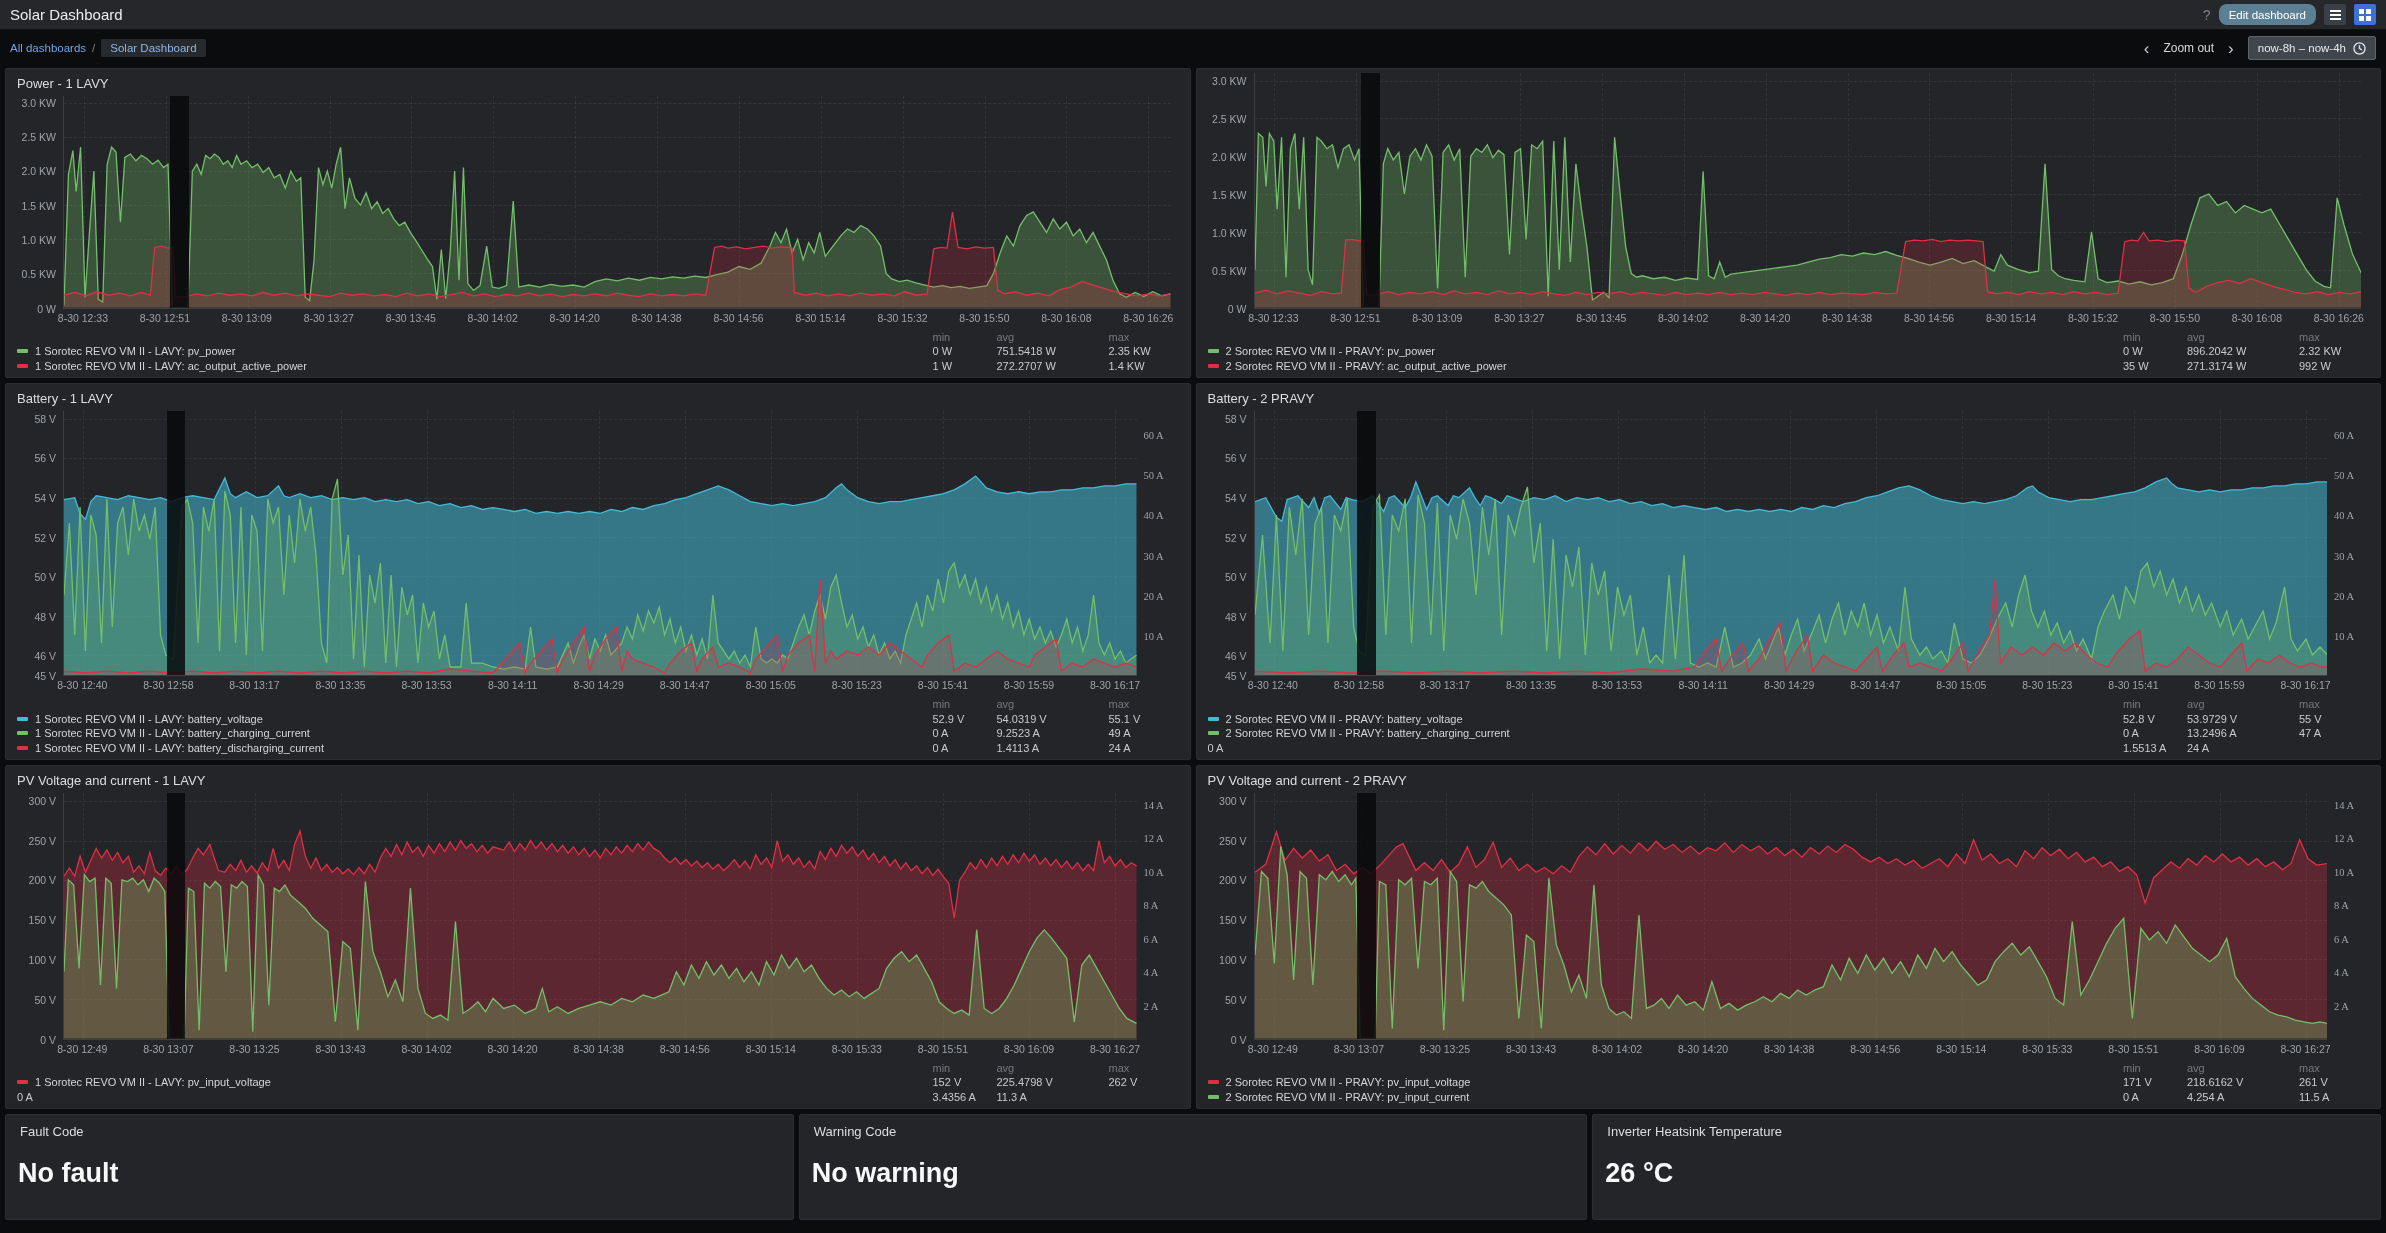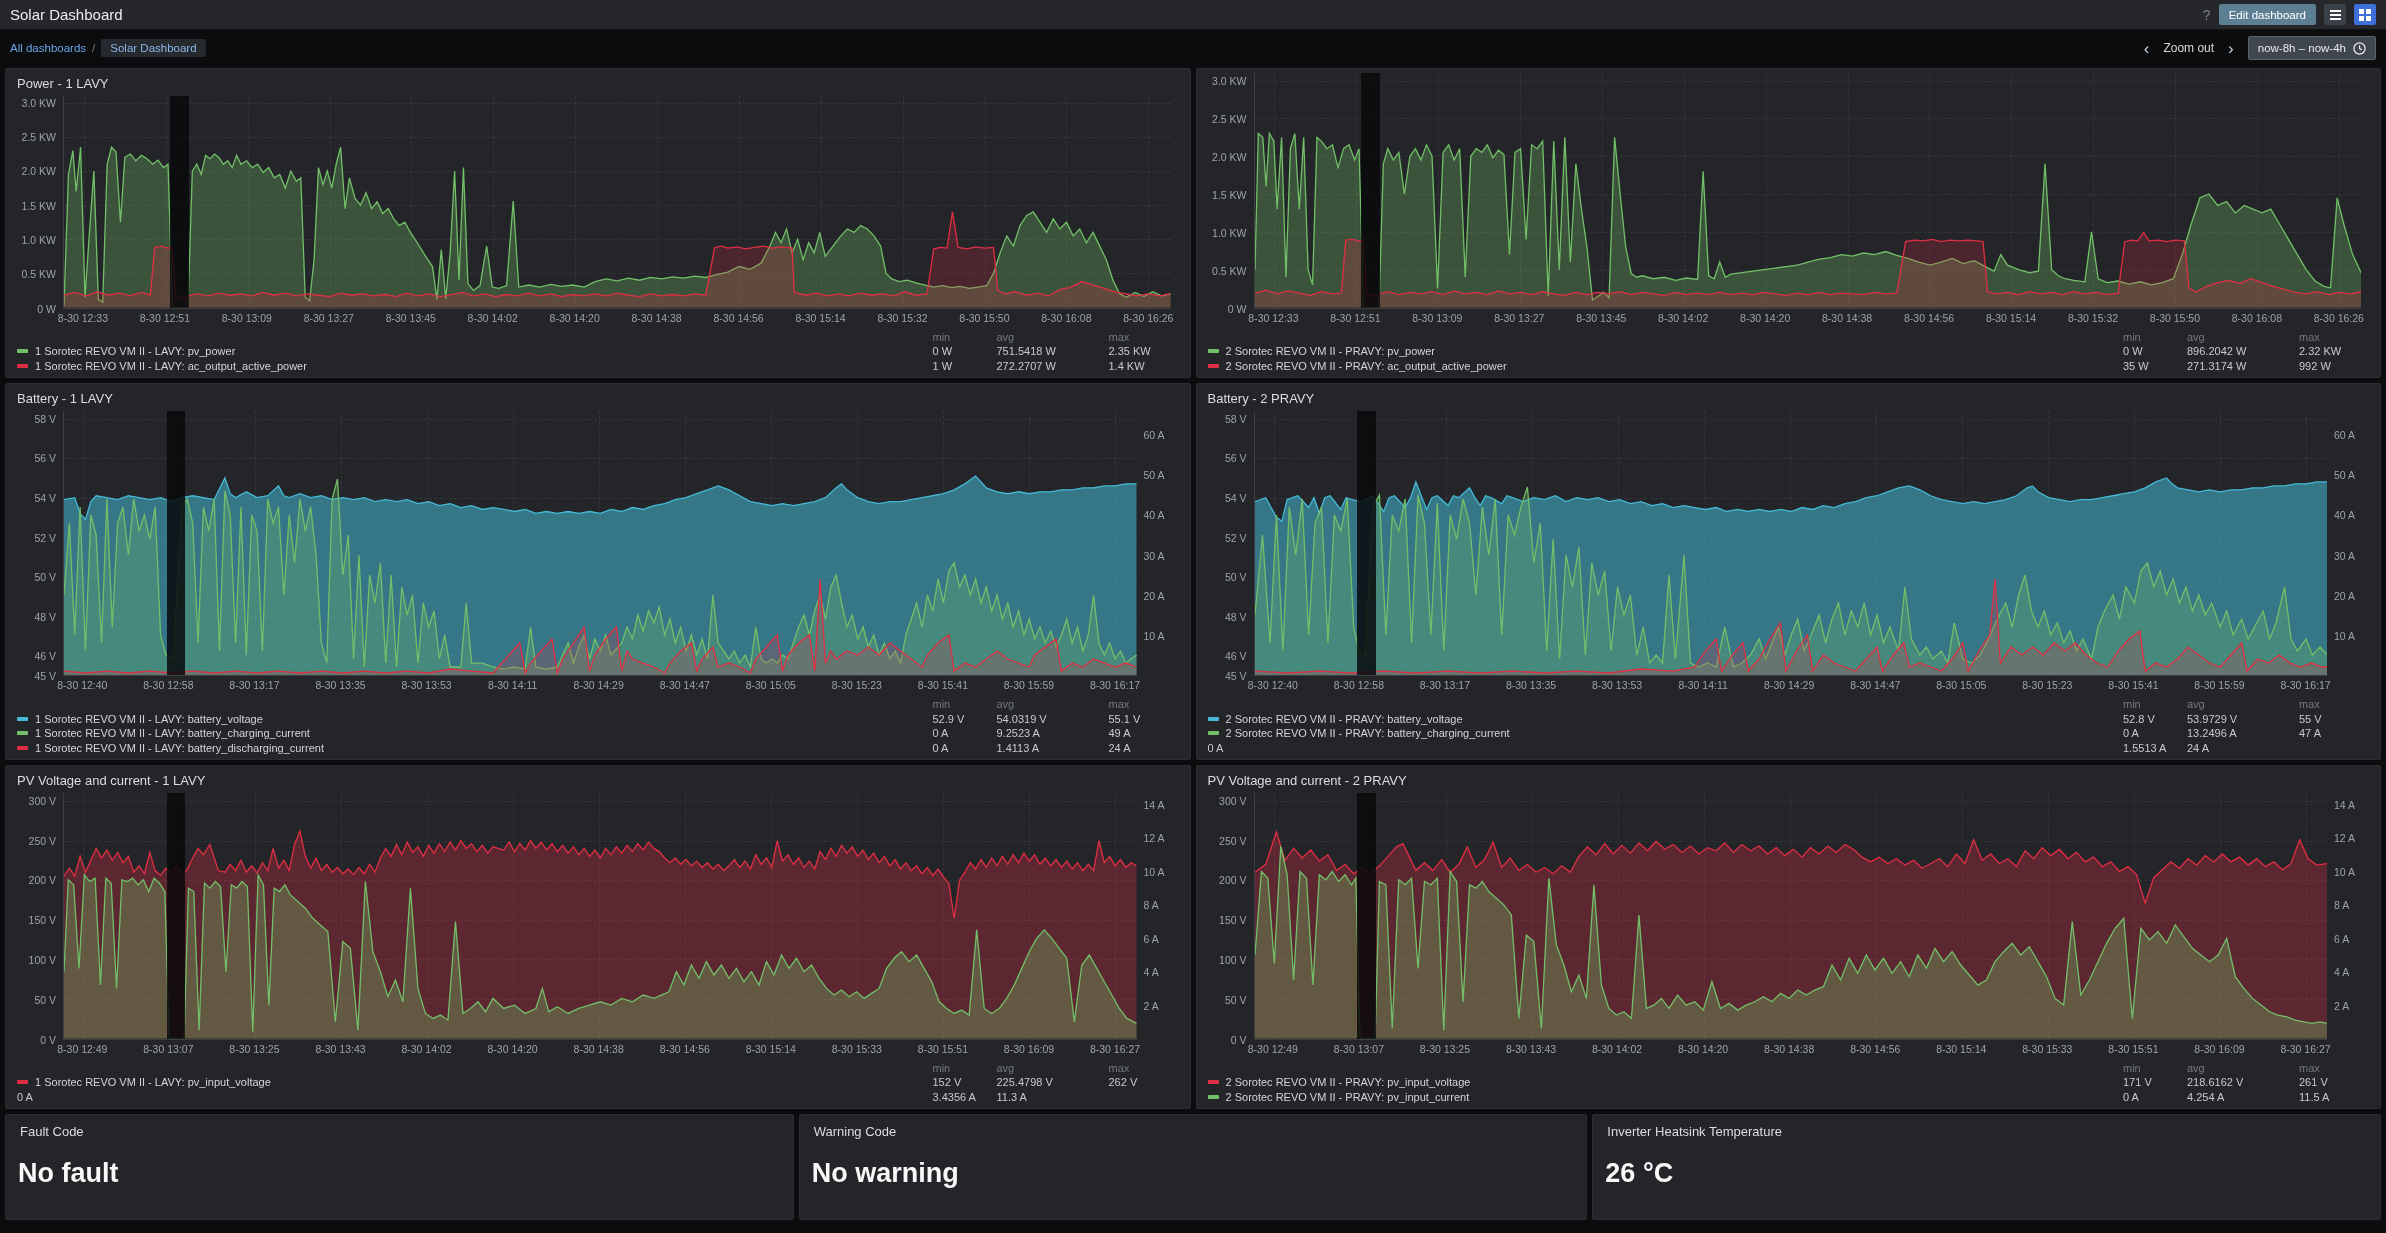--- a/index.html
+++ b/index.html
@@ -8,21 +8,21 @@
   }
   *{box-sizing:border-box;margin:0;padding:0;}
   html,body{width:2386px;height:1233px;overflow:hidden;background:var(--page);
     font-family:"Liberation Sans", sans-serif;color:var(--txt);}
   
   .topbar{height:30px;background:var(--topbar);display:flex;align-items:center;
     padding:0 10px;border-bottom:1px solid #101113;}
   .dash-title{font-size:15px;color:#eceded;font-weight:400;}
   .topbar-right{margin-left:auto;display:flex;align-items:center;gap:8px;}
   .help{color:#7e838a;font-size:14px;cursor:pointer;}
-  .btn-edit{background:#5d7f93;color:#fff;font-size:11.5px;border:none;border-radius:2px;
+  .btn-edit{background:#5d7f93;color:#fff;font-size:11.5px;border:none;border-radius:8px;
     height:21px;padding:0 10px;cursor:pointer;}
   .sq-btn{width:22px;height:21px;border-radius:2px;border:none;display:flex;align-items:center;
     justify-content:center;cursor:pointer;}
   .sq-dark{background:#3a4047;}
   .sq-blue{background:#3d71d9;}
   .burger{display:flex;flex-direction:column;gap:2px;}
   .burger i{display:block;width:11px;height:2px;background:#fff;}
   
   .subnav{height:36px;display:flex;align-items:center;padding:0 10px;background:var(--page);}
   .crumb-link{color:#6ea6e8;font-size:11.5px;cursor:pointer;}
@@ -39,21 +39,21 @@
   .row-battery{height:377px;}
   .row-pv{height:344px;}
   .row-stats{height:106px;}
   .graph-panel,.stat-panel{flex:1;background:var(--panel);border:1px solid var(--panel-border);
     border-radius:2px;display:flex;flex-direction:column;min-width:0;}
   .graph-panel{padding:4px 7px 3px;}
   .panel-title{font-size:13px;font-weight:500;color:#dcdde0;padding:3px 4px 5px;cursor:pointer;}
   .chart-body{flex:1;display:grid;grid-template-rows:1fr 17px;min-height:0;}
   .axis-left,.axis-right{grid-row:1;position:relative;font-size:10.5px;color:var(--dim);}
   .axis-left{grid-column:1;}
-  .axis-right{grid-column:3;}
+  .axis-right{grid-column:3;font-family:Liberation Serif, serif;}
   .plot{grid-row:1;grid-column:2;position:relative;border-left:1px solid rgba(255,255,255,0.12);
     border-bottom:1px solid rgba(255,255,255,0.12);cursor:crosshair;}
   .axis-x{grid-row:2;grid-column:2;position:relative;font-size:10.5px;color:var(--dim);}
   .ytick{position:absolute;right:7px;transform:translateY(-50%);white-space:nowrap;}
   .rtick{position:absolute;left:7px;transform:translateY(-50%);white-space:nowrap;}
   .xtick{position:absolute;top:3px;transform:translateX(-50%);white-space:nowrap;}
   .hgrid{position:absolute;left:0;right:0;border-top:1px dashed var(--grid);}
   .vgrid{position:absolute;top:0;bottom:0;border-left:1px dashed var(--grid);}
   .gapband{position:absolute;top:0;bottom:0;background:rgba(8,9,11,0.85);}
   .plot svg{position:absolute;inset:0;width:100%;height:100%;}

